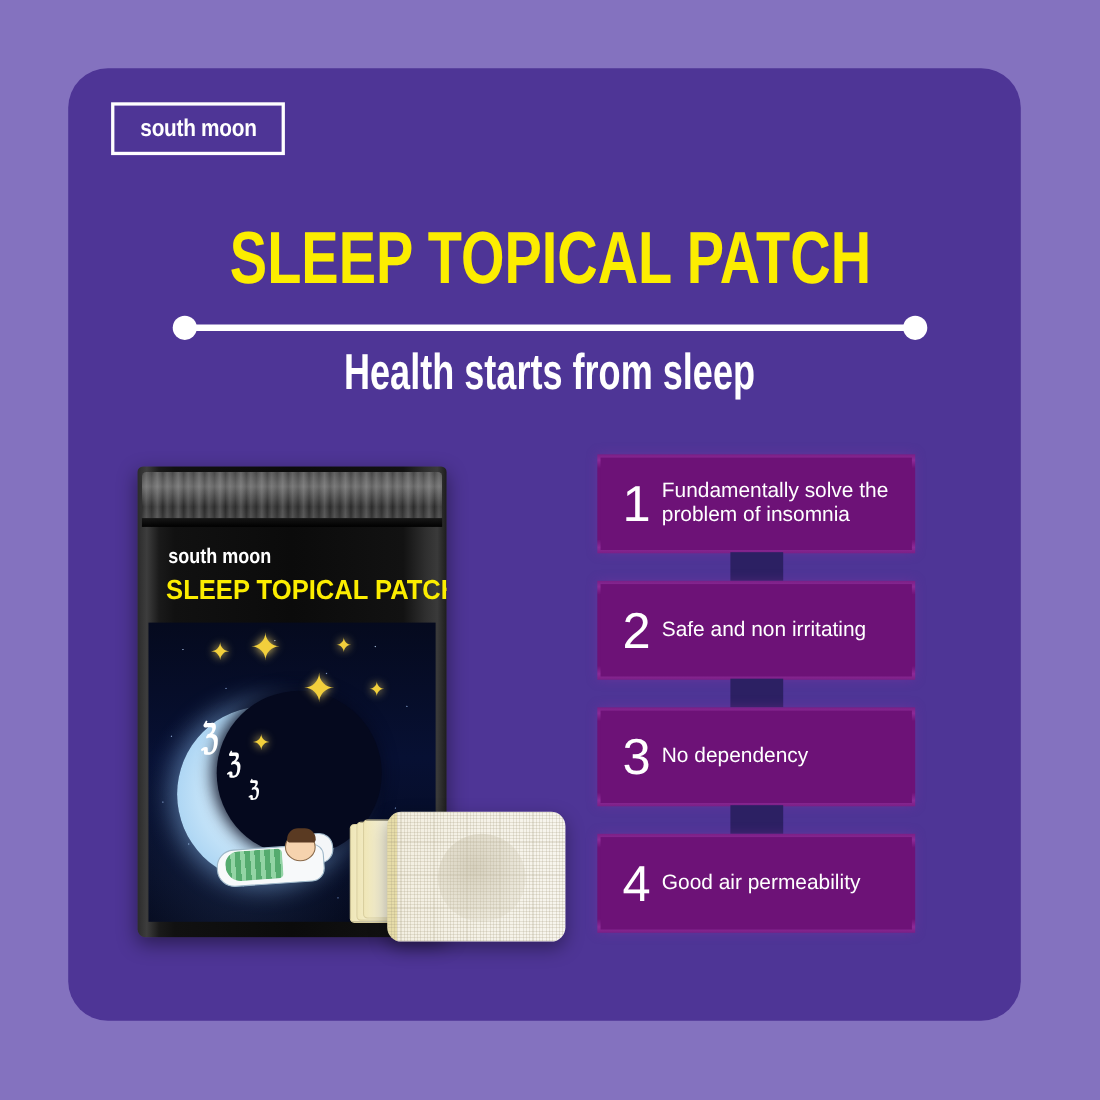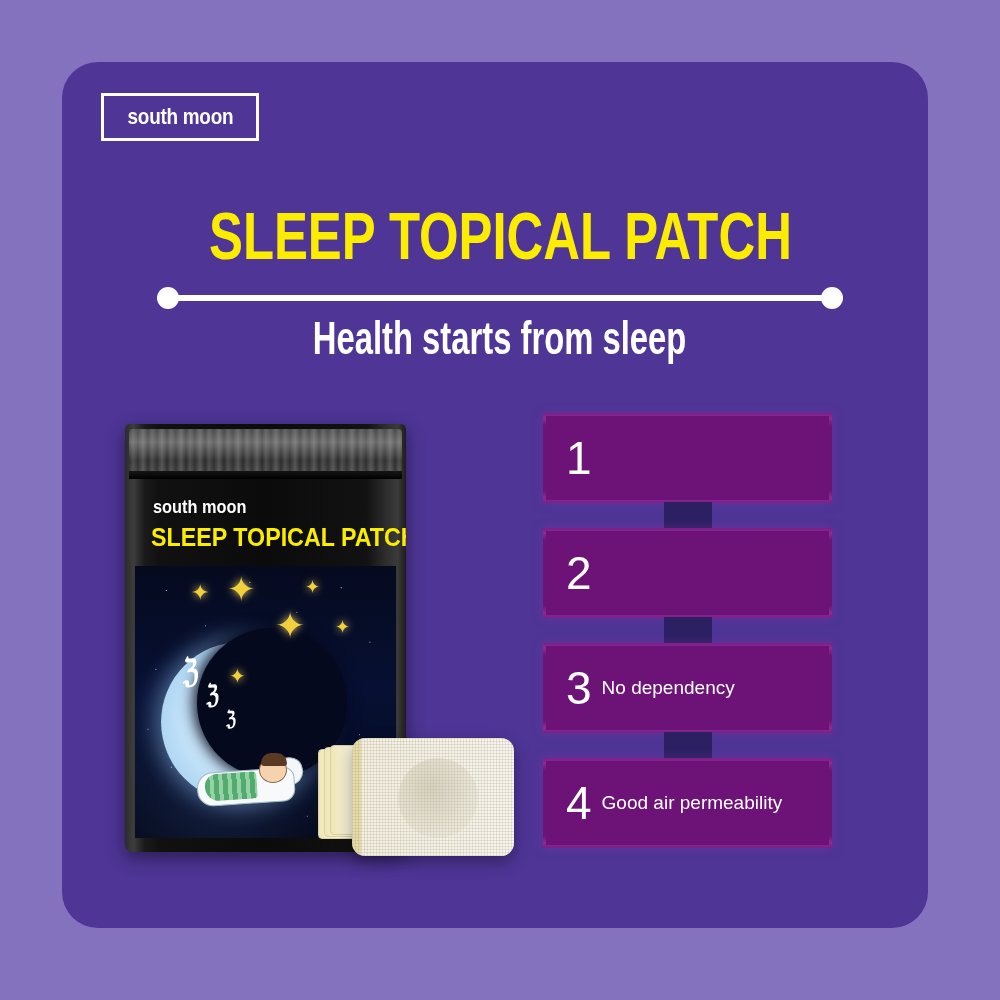--- a/index.html
+++ b/index.html
@@ -415,26 +415,28 @@
 </div>
 <div id="patch-front">
   <div class="mesh"></div>
   <div class="pad"></div>
 </div>
 
 <div id="features-holder">
     <div class="feature" style="top: 413px;">
       <div class="feature-inner">
         <div class="f-num">1</div>
+        <div class="f-text">Fundamentally solve the problem of insomnia</div>
       </div>
     </div>
     <div class="connector" style="top: 502px;"></div>
     <div class="feature" style="top: 528px;">
       <div class="feature-inner">
         <div class="f-num">2</div>
+        <div class="f-text">Safe and non irritating</div>
       </div>
     </div>
     <div class="connector" style="top: 617px;"></div>
     <div class="feature" style="top: 643px;">
       <div class="feature-inner">
         <div class="f-num">3</div>
         <div class="f-text">No dependency</div>
       </div>
     </div>
     <div class="connector" style="top: 732px;"></div>

